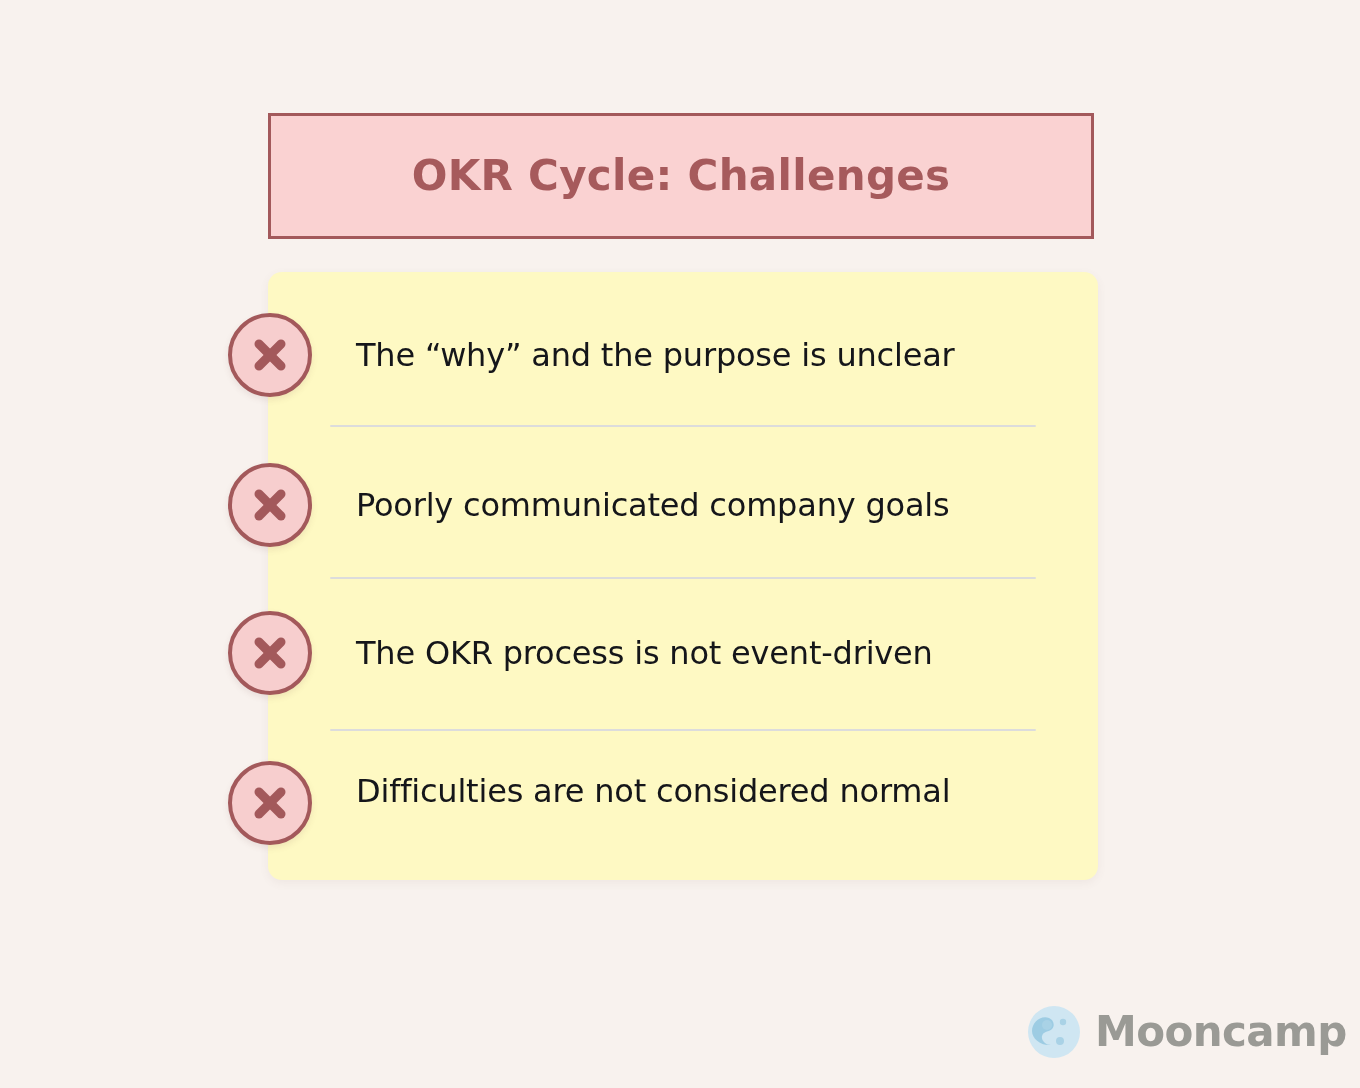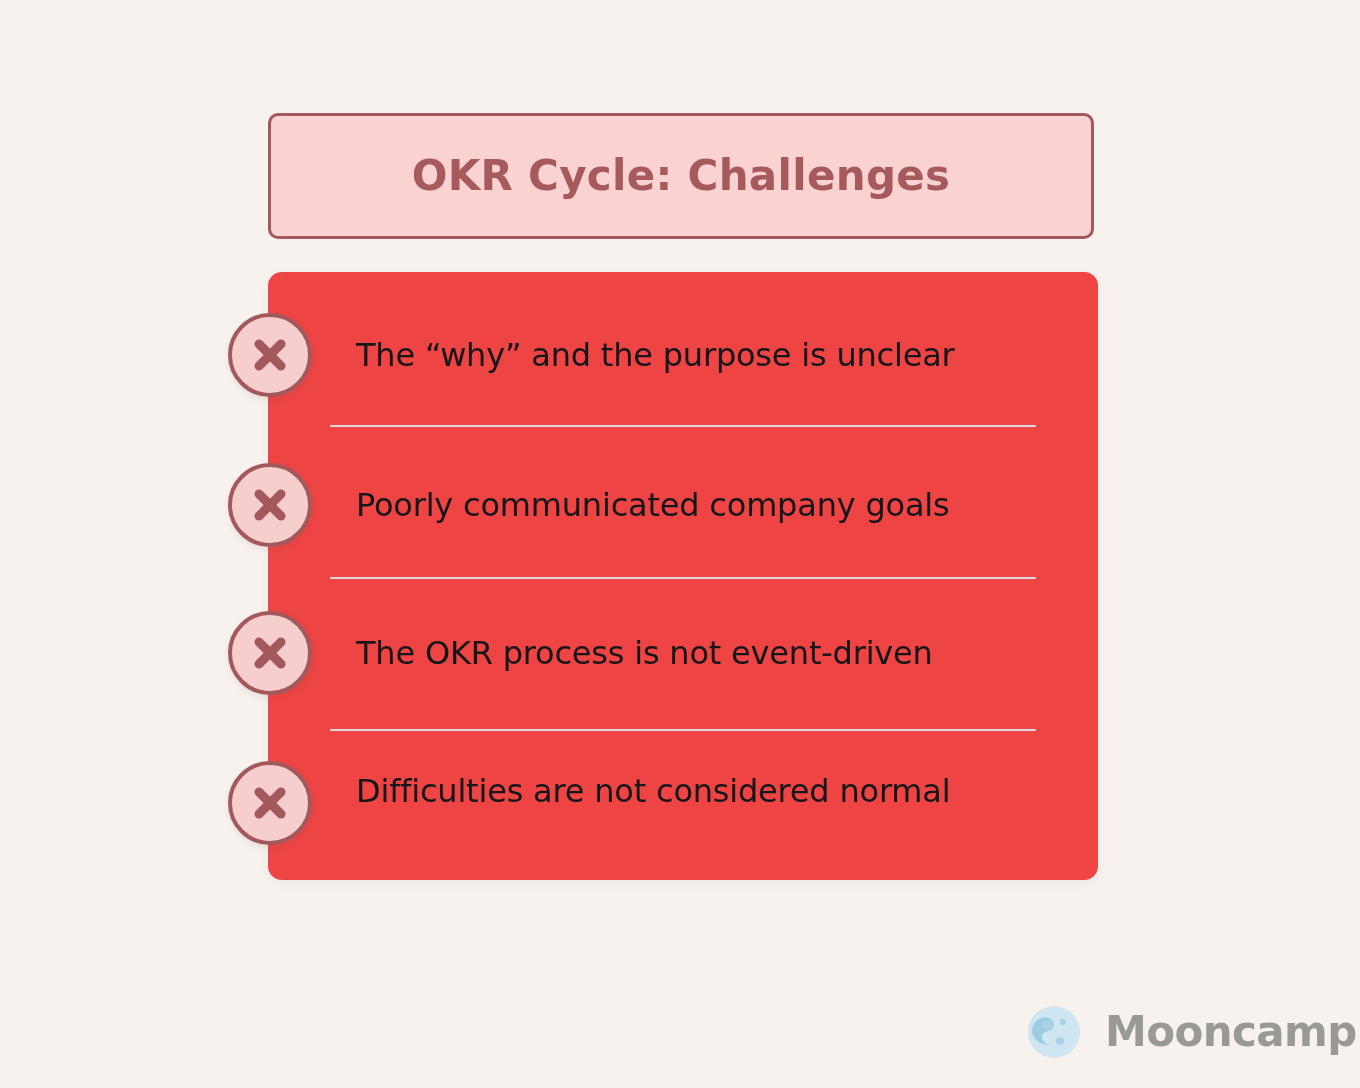--- a/index.html
+++ b/index.html
@@ -18,42 +18,42 @@
   
   #title-banner {
     position: absolute;
     left: 268px;
     top: 113px;
     width: 826px;
     height: 126px;
     box-sizing: border-box;
     background: #fad2d2;
     border: 3px solid #a3595b;
-    border-radius: 10px;
+    border-radius: 0;
     display: flex;
     align-items: center;
     justify-content: center;
   }
   #title-text {
     font-size: 42px;
     font-weight: bold;
     color: #a65a5c;
     letter-spacing: 0.3px;
     line-height: 1;
     font-family: "DejaVu Sans", sans-serif;
   }
 
   
   #list-card {
     position: absolute;
     left: 268px;
     top: 272px;
     width: 830px;
     height: 608px;
-    background: #ef4444;
+    background: #fef9c3;
     border-radius: 14px;
     box-shadow: 0 3px 10px rgba(120, 90, 80, 0.07);
   }
 
   
   .list-row {
     position: absolute;
     left: 0;
     width: 830px;
     height: 150px;
@@ -116,21 +116,21 @@
   .row-divider[data-div="2"] { top: 457px; }
 
   
   #footer-logo {
     position: absolute;
     left: 1027px;
     top: 1001px;
     height: 62px;
     display: flex;
     align-items: center;
-    gap: 24px;
+    gap: 14px;
   }
   #logo-mark { width: 54px; height: 54px; display: block; }
   #logo-wordmark {
     font-size: 42px;
     font-weight: bold;
     color: #9a9a95;
     letter-spacing: -0.6px;
     line-height: 1;
     font-family: "DejaVu Sans", sans-serif;
   }

